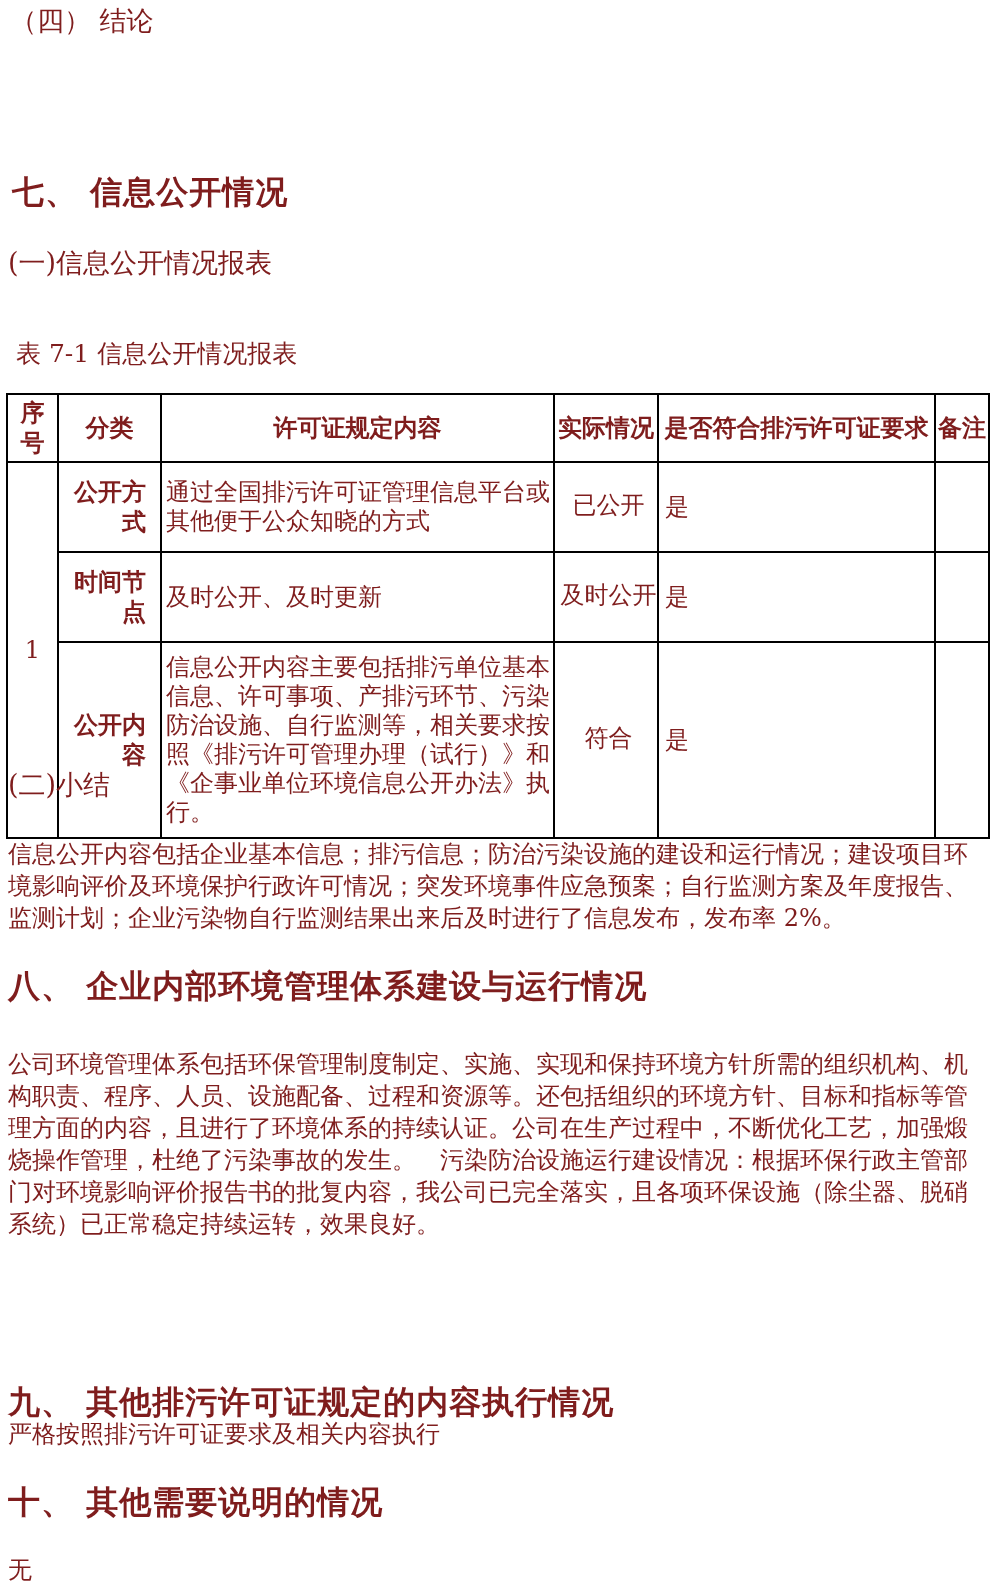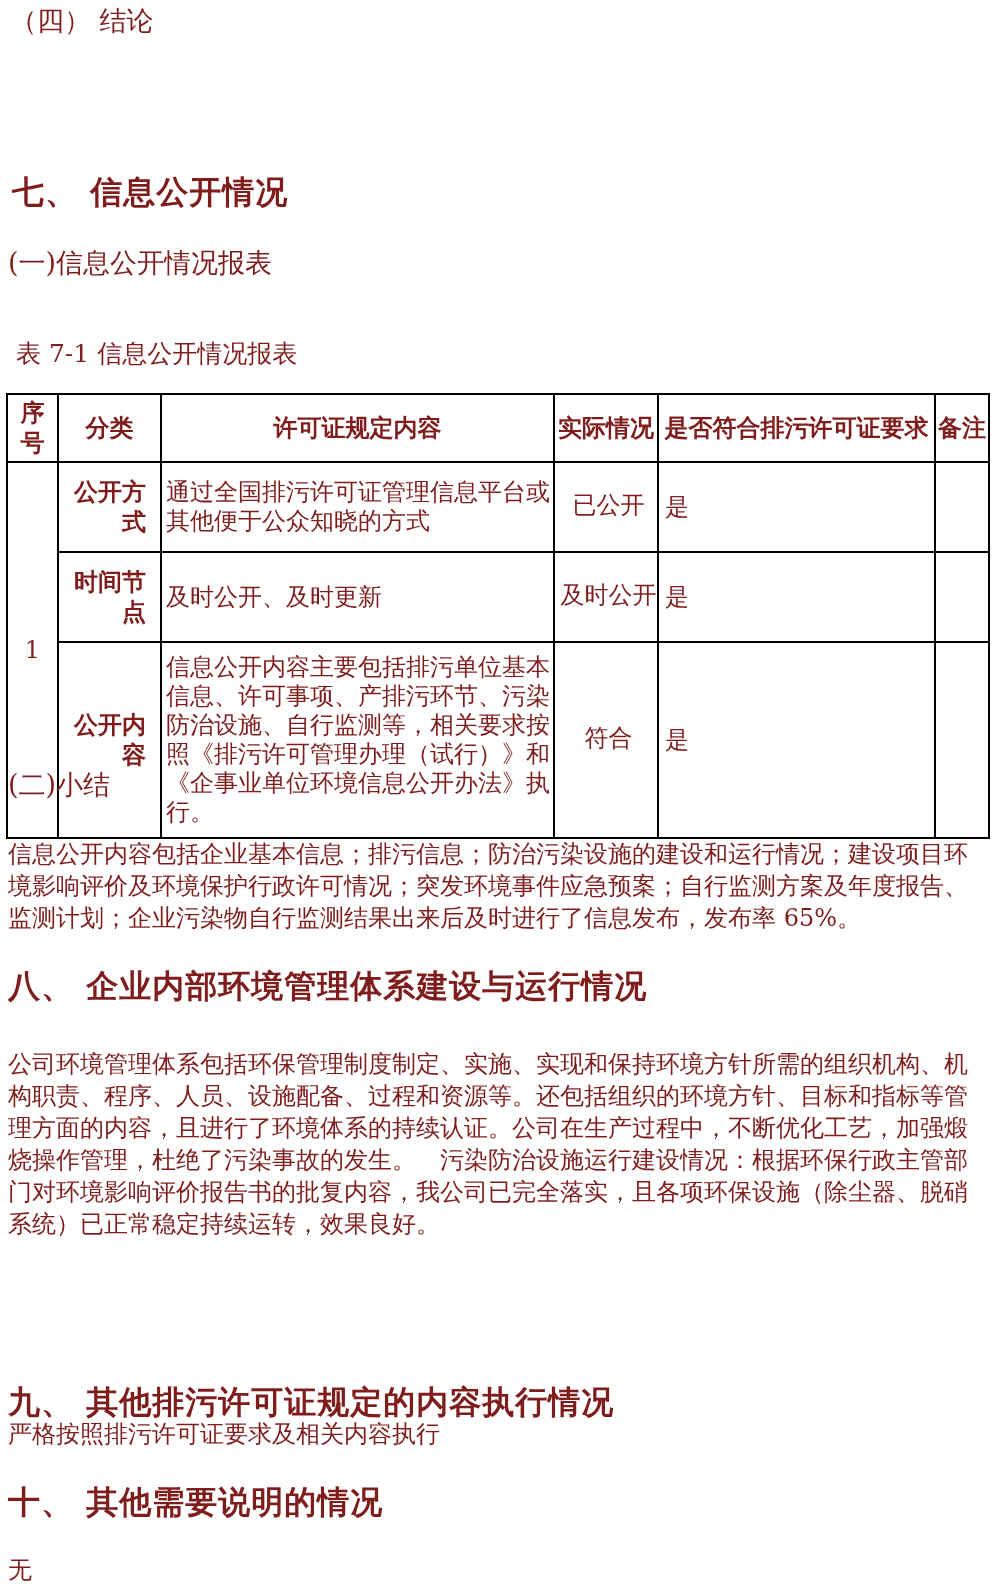--- a/index.html
+++ b/index.html
@@ -157,21 +157,21 @@
         <td class="cell-req">信息公开内容主要包括排污单位基本信息、许可事项、产排污环节、污染防治设施、自行监测等，相关要求按照《排污许可管理办理（试行）》和《企事业单位环境信息公开办法》执行。</td>
         <td class="cell-act">符合</td>
         <td class="cell-comply">是</td>
         <td class="cell-remark"></td>
       </tr>
     </tbody>
   </table>
 
   <h3 class="abs sub-heading" style="top:768px; left:8px;">(二)小结</h3>
 
-  <p class="abs body-text-tight" style="top:838px; left:8px; width:976px;">信息公开内容包括企业基本信息；排污信息；防治污染设施的建设和运行情况；建设项目环境影响评价及环境保护行政许可情况；突发环境事件应急预案；自行监测方案及年度报告、监测计划；企业污染物自行监测结果出来后及时进行了信息发布，发布率 65%。</p>
+  <p class="abs body-text-tight" style="top:838px; left:8px; width:976px;">信息公开内容包括企业基本信息；排污信息；防治污染设施的建设和运行情况；建设项目环境影响评价及环境保护行政许可情况；突发环境事件应急预案；自行监测方案及年度报告、监测计划；企业污染物自行监测结果出来后及时进行了信息发布，发布率 2%。</p>
 
   <h1 class="abs big-heading" style="top:966px; left:8px;">八、 企业内部环境管理体系建设与运行情况</h1>
 
   <div class="abs" style="top:1048px; left:8px; width:976px;">
     <p class="body-text-tight">公司环境管理体系包括环保管理制度制定、实施、实现和保持环境方针所需的组织机构、机构职责、程序、人员、设施配备、过程和资源等。还包括组织的环境方针、目标和指标等管理方面的内容，且进行了环境体系的持续认证。公司在生产过程中，不断优化工艺，加强煅烧操作管理，杜绝了污染事故的发生。　污染防治设施运行建设情况：根据环保行政主管部门对环境影响评价报告书的批复内容，我公司已完全落实，且各项环保设施（除尘器、脱硝系统）已正常稳定持续运转，效果良好。</p>
   </div>
 
   <h1 class="abs big-heading" style="top:1338px; left:8px;margin-top:44px;">九、 其他排污许可证规定的内容执行情况</h1>
 
   <p class="abs body-text-tight" style="top:1418px; left:8px; width:976px;">严格按照排污许可证要求及相关内容执行</p>

